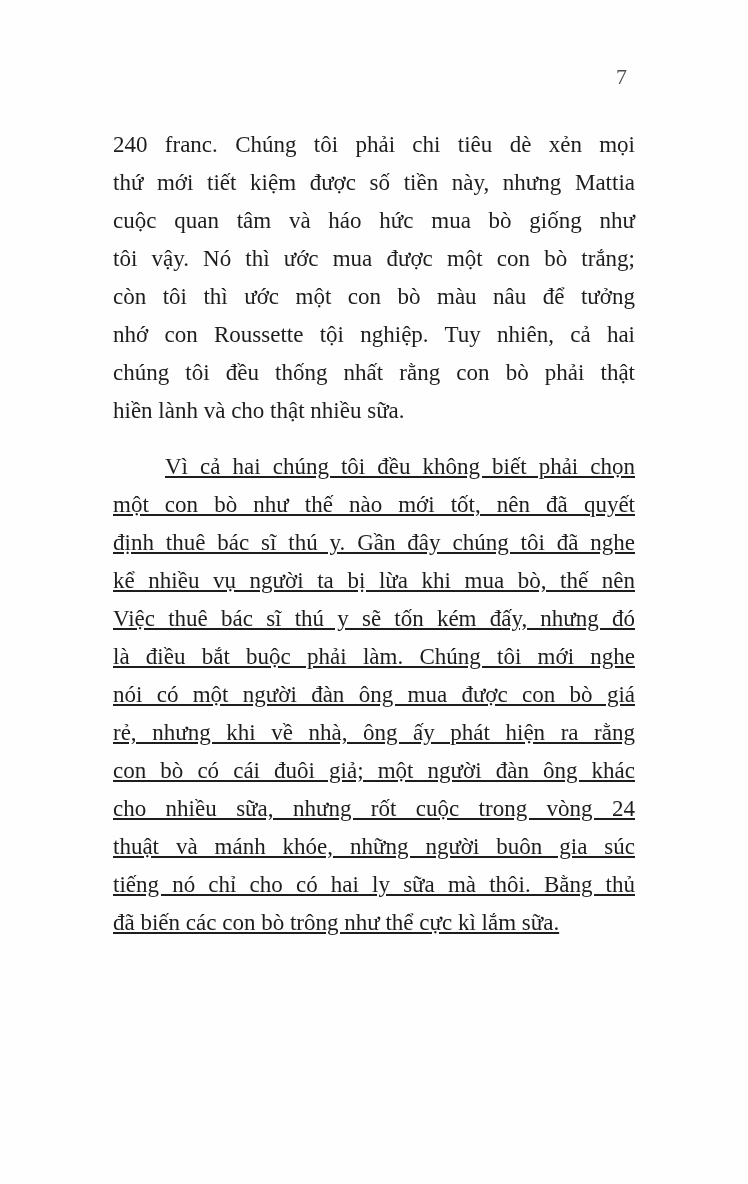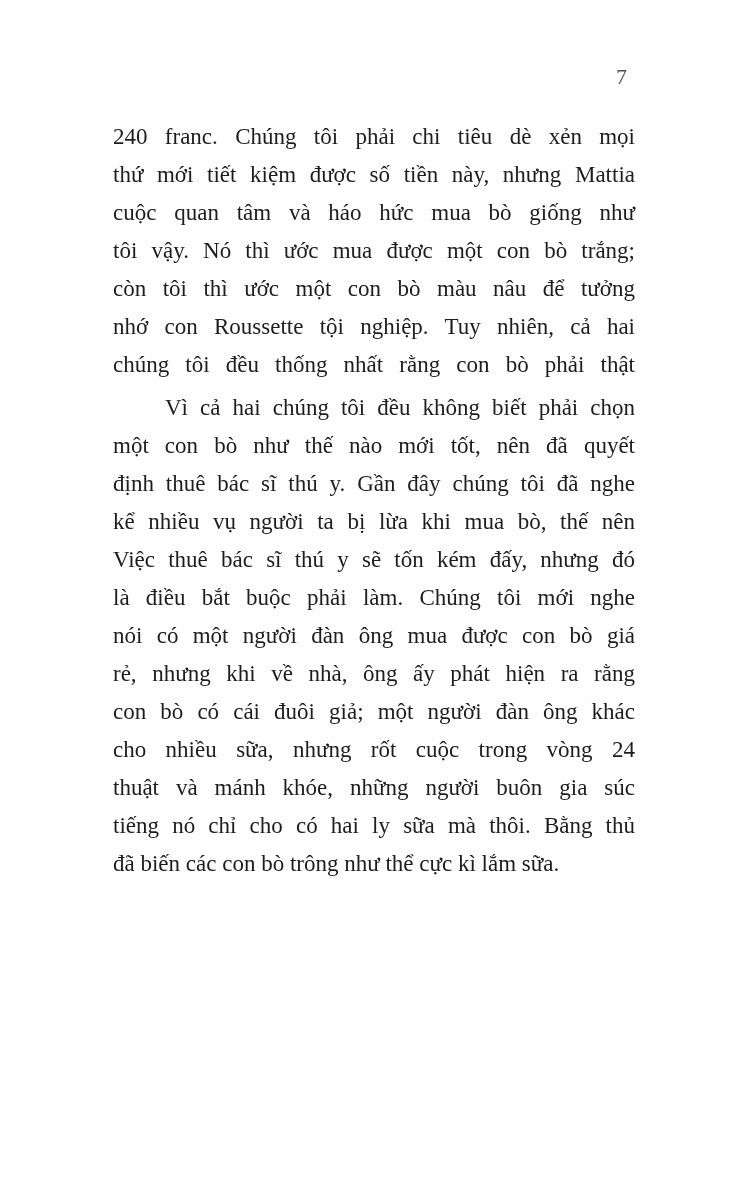--- a/index.html
+++ b/index.html
@@ -23,32 +23,33 @@
     top: 64px;
     left: 113px;
     width: 514px;
     text-align: right;
     font-size: 22px;
     line-height: 26px;
     color: #4f4f4f;
   }
   .text-block {
     position: absolute;
-    top: 118px;
+    top: 126px;
     left: 113px;
     width: 522px;
     font-size: 23px;
     line-height: 38px;
     color: #1d1d1d;
   }
   .para {
     margin: 0;
   }
   .para + .para {
-    margin-top: 5px;
+    margin-top: 18px;
+    text-decoration: underline;
   }
   .line {
     text-align: justify;
     text-align-last: justify;
     white-space: normal;
   }
   .line.para-end {
     text-align-last: left;
   }
   .line.indent-first {
@@ -62,20 +63,21 @@
   <div class="page-number" style="color: rgb(79, 79, 79);">7</div>
   <div class="text-block" style="color: rgb(29, 29, 29);">
       <div class="para">
         <div class="line">240 franc. Chúng tôi phải chi tiêu dè xẻn mọi</div>
         <div class="line">thứ mới tiết kiệm được số tiền này, nhưng Mattia</div>
         <div class="line">cuộc quan tâm và háo hức mua bò giống như</div>
         <div class="line">tôi vậy. Nó thì ước mua được một con bò trắng;</div>
         <div class="line">còn tôi thì ước một con bò màu nâu để tưởng</div>
         <div class="line">nhớ con Roussette tội nghiệp. Tuy nhiên, cả hai</div>
         <div class="line">chúng tôi đều thống nhất rằng con bò phải thật</div>
+        <div class="line para-end">hiền lành và cho thật nhiều sữa.</div>
       </div>
       <div class="para">
         <div class="line indent-first">Vì cả hai chúng tôi đều không biết phải chọn</div>
         <div class="line">một con bò như thế nào mới tốt, nên đã quyết</div>
         <div class="line">định thuê bác sĩ thú y. Gần đây chúng tôi đã nghe</div>
         <div class="line">kể nhiều vụ người ta bị lừa khi mua bò, thế nên</div>
         <div class="line">Việc thuê bác sĩ thú y sẽ tốn kém đấy, nhưng đó</div>
         <div class="line">là điều bắt buộc phải làm. Chúng tôi mới nghe</div>
         <div class="line">nói có một người đàn ông mua được con bò giá</div>
         <div class="line">rẻ, nhưng khi về nhà, ông ấy phát hiện ra rằng</div>

